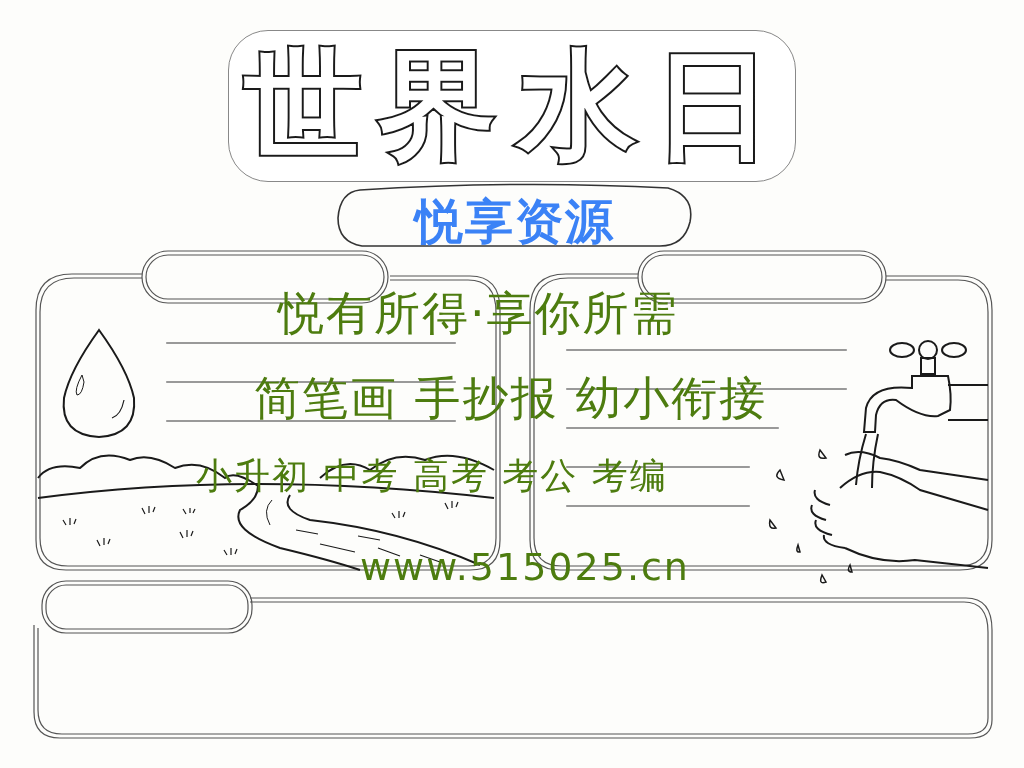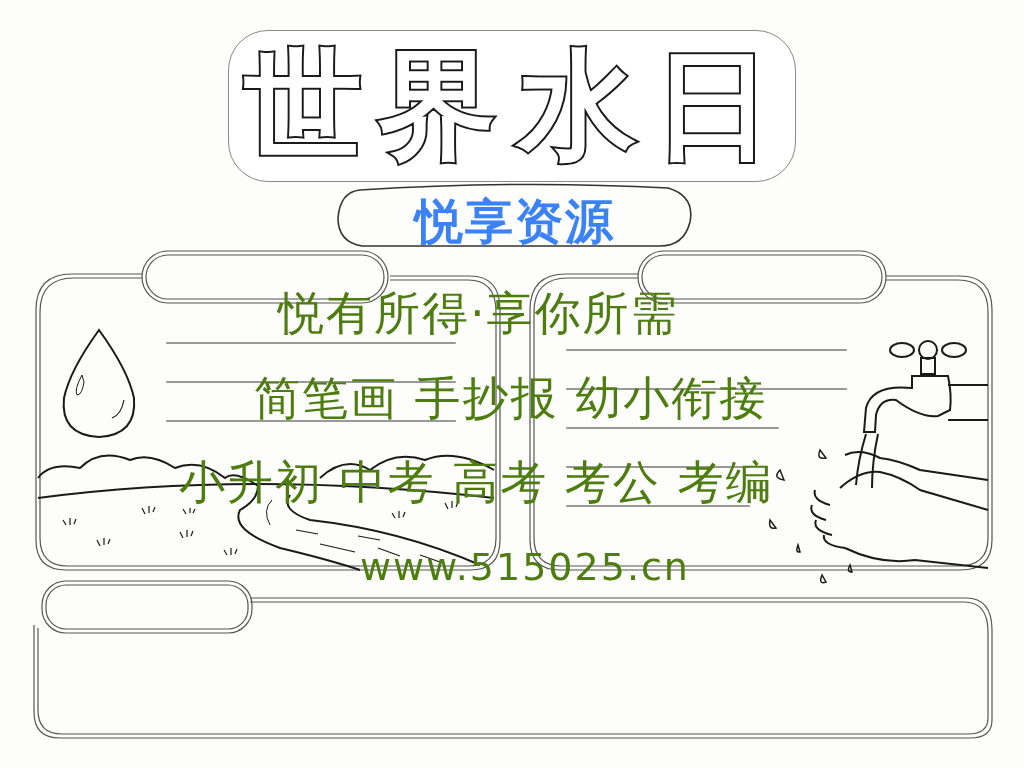--- a/index.html
+++ b/index.html
@@ -96,18 +96,18 @@
   <span class="title-char" style="left:16px;top:22px;">世</span>
   <span class="title-char" style="left:150px;top:22px;">界</span>
   <span class="title-char" style="left:290px;top:22px;">水</span>
   <span class="title-char" style="left:426px;top:22px;">日</span>
 </div>
 
 <div class="abs" style="left:390px;top:190px;width:250px;text-align:center;font-size:48px;font-weight:bold;color:#3b82f6;letter-spacing:2px;">悦享资源</div>
 
 <div class="wm" style="left:278px;top:283px;font-size:46px;">悦有所得·享你所需</div>
 <div class="wm" style="left:226px;top:368px;font-size:46px;margin-left:28px;">简笔画 手抄报 幼小衔接</div>
-<div class="wm" style="left:179px;top:452px;font-size:46px;">小升初 中考 高考 考公 考编</div>
+<div class="wm" style="left:196px;top:452px;font-size:36px;">小升初 中考 高考 考公 考编</div>
 <div class="wm" style="left:360px;top:545px;font-size:38px;text-align:center;">www.515025.cn</div>
 
 <div class="abs" style="left:150px;top:258px;width:230px;height:38px;"></div>
 <div class="abs" style="left:646px;top:258px;width:232px;height:38px;"></div>
 <div class="abs" style="left:50px;top:588px;width:194px;height:38px;"></div>
 
 </body></html>

